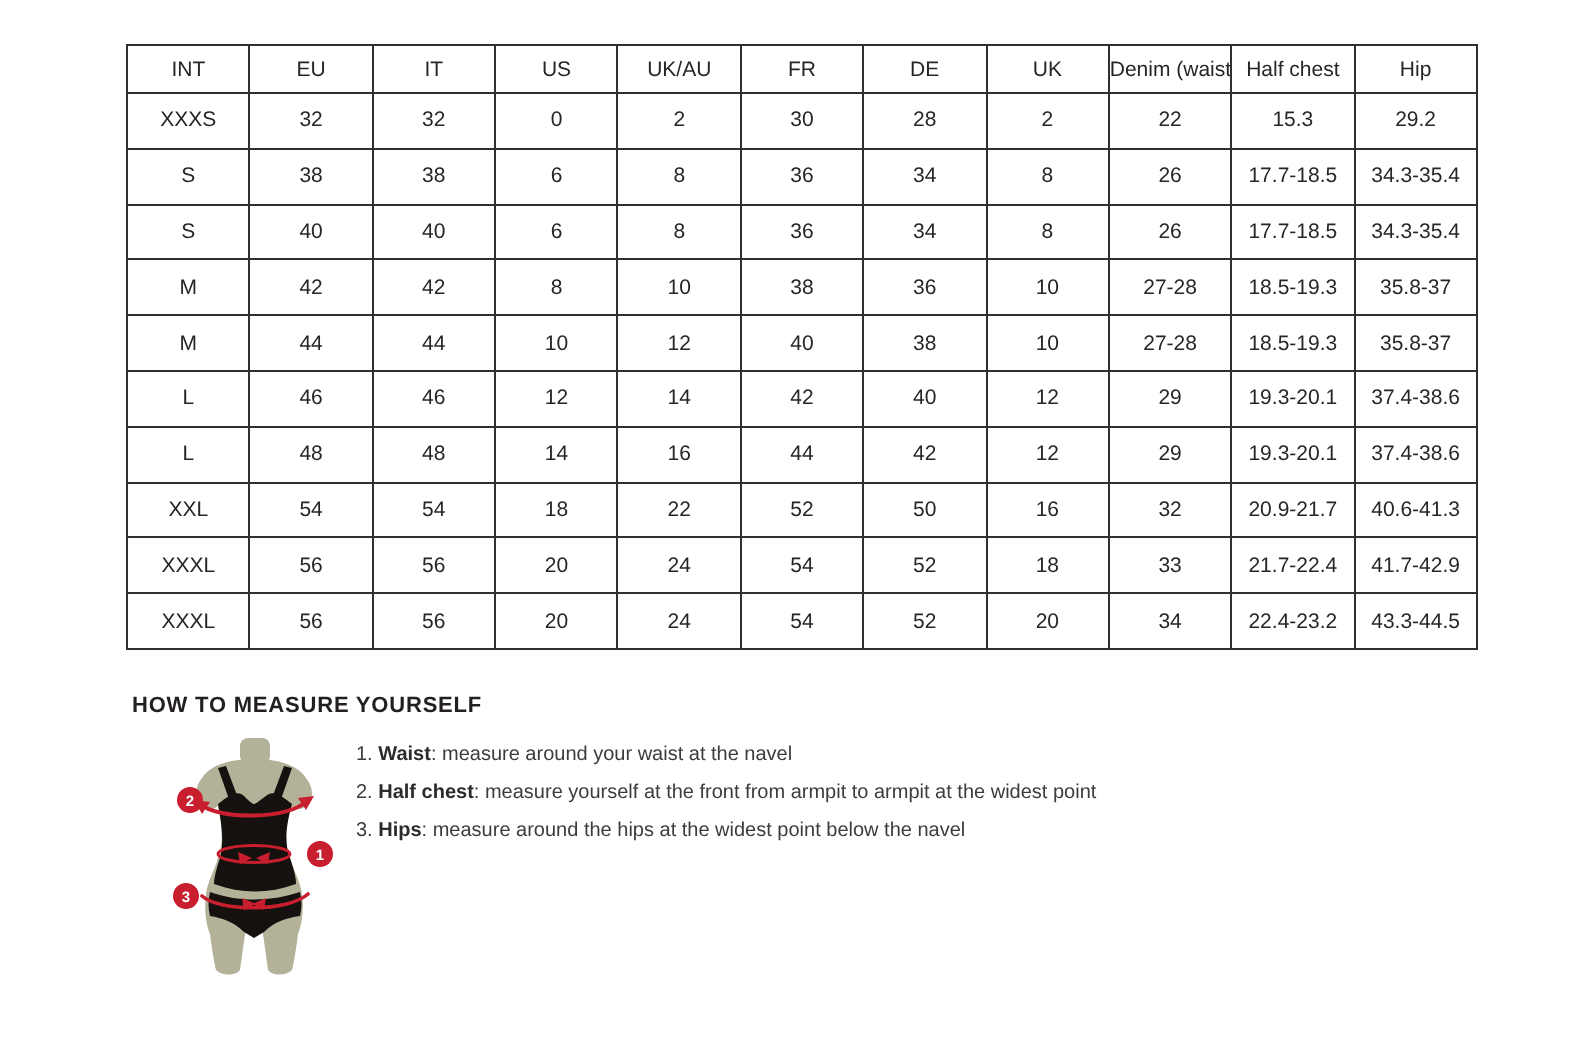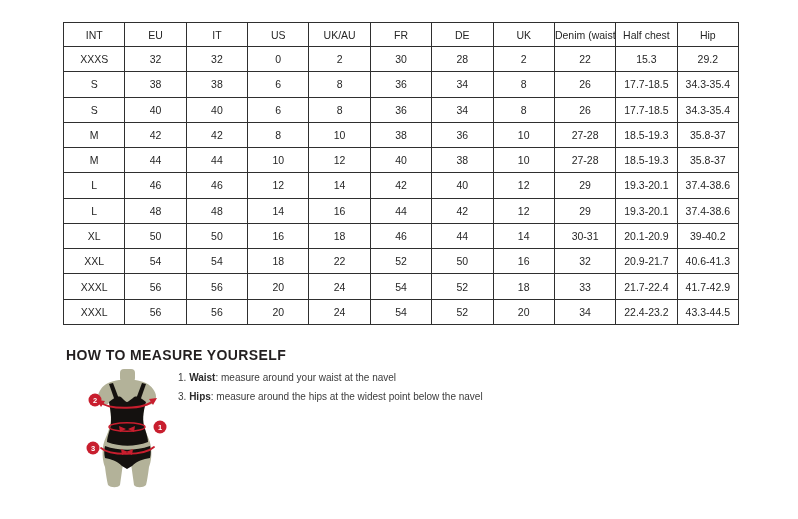--- a/index.html
+++ b/index.html
@@ -17,21 +17,21 @@
   .size-table th,.size-table td{
     border:1px solid #2f2f2f;text-align:center;vertical-align:middle;
     font-size:10.5px;font-weight:400;color:#262626;padding:0;
     white-space:nowrap;overflow:hidden;
   }
   .size-table th{height:23px;}
 
   
   .measure-heading{
     position:absolute;left:66px;top:347px;
-    font-size:14px;font-weight:700;color:#231f20;letter-spacing:.4px;text-align:right;
+    font-size:11px;font-weight:700;color:#231f20;letter-spacing:.4px;text-align:right;
   }
   .figure-wrap{position:absolute;left:75px;top:369px;width:105px;height:124px;}
   .instructions{position:absolute;left:178px;top:372px;width:420px;}
   .instruction{font-size:10px;color:#3c3c3c;line-height:11px;margin-bottom:8px;}
   .instruction b{color:#2b2b2b;}
   .badge-num{font:700 7.5px "Liberation Sans",sans-serif;fill:#ffffff;}
 </style>
 </head>
 <body>
 
@@ -139,33 +139,20 @@
           <td>14</td>
           <td>16</td>
           <td>44</td>
           <td>42</td>
           <td>12</td>
           <td>29</td>
           <td>19.3-20.1</td>
           <td>37.4-38.6</td>
         </tr>
         <tr>
-          <td>XL</td>
-          <td>50</td>
-          <td>50</td>
-          <td>16</td>
-          <td>18</td>
-          <td>46</td>
-          <td>44</td>
-          <td>14</td>
-          <td>30-31</td>
-          <td>20.1-20.9</td>
-          <td>39-40.2</td>
-        </tr>
-        <tr>
           <td>XXL</td>
           <td>54</td>
           <td>54</td>
           <td>18</td>
           <td>22</td>
           <td>52</td>
           <td>50</td>
           <td>16</td>
           <td>32</td>
           <td>20.9-21.7</td>
@@ -251,16 +238,17 @@
         <circle cx="85" cy="58" r="6.5" fill="#c81e2e"></circle>
         <text x="85" y="61" text-anchor="middle" class="badge-num">1</text>
         <circle cx="18" cy="79" r="6.5" fill="#c81e2e"></circle>
         <text x="18" y="82" text-anchor="middle" class="badge-num">3</text>
       </g>
     </svg>
   </div>
 
   <div class="instructions">
       <div class="instruction"><span>1. </span><b>Waist</b><span>: measure around your waist at the navel</span></div>
+      <div class="instruction"><span>2. </span><b>Half chest</b><span>: measure yourself at the front from armpit to armpit at the widest point</span></div>
       <div class="instruction"><span>3. </span><b>Hips</b><span>: measure around the hips at the widest point below the navel</span></div>
     </div>
 
 </div>
 
 </body></html>

